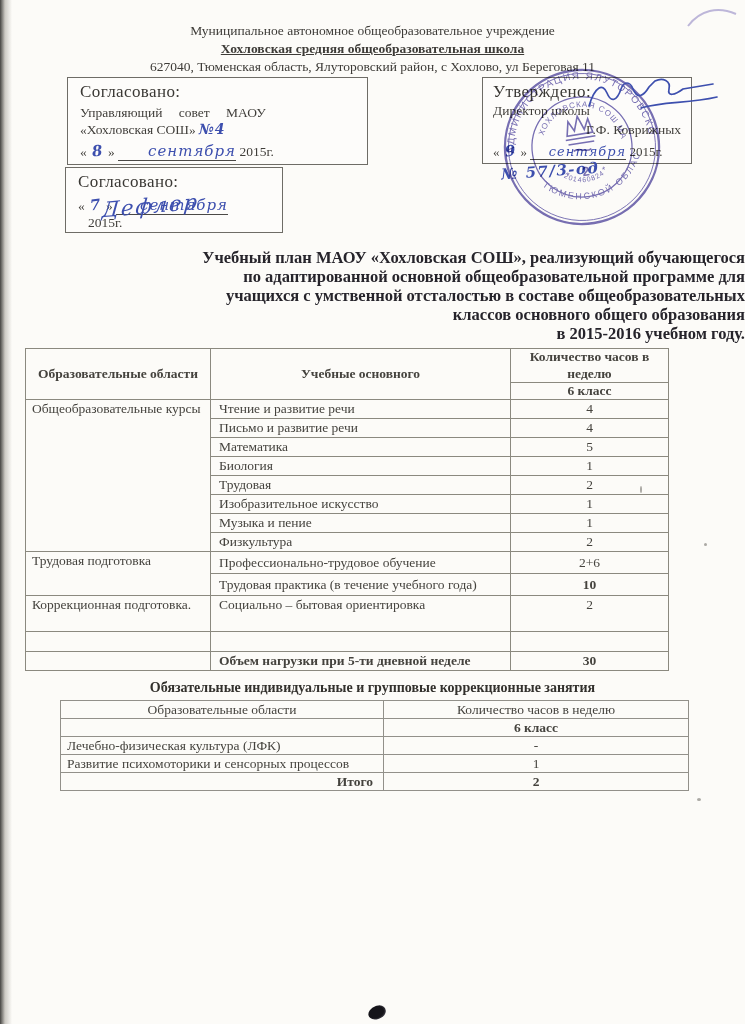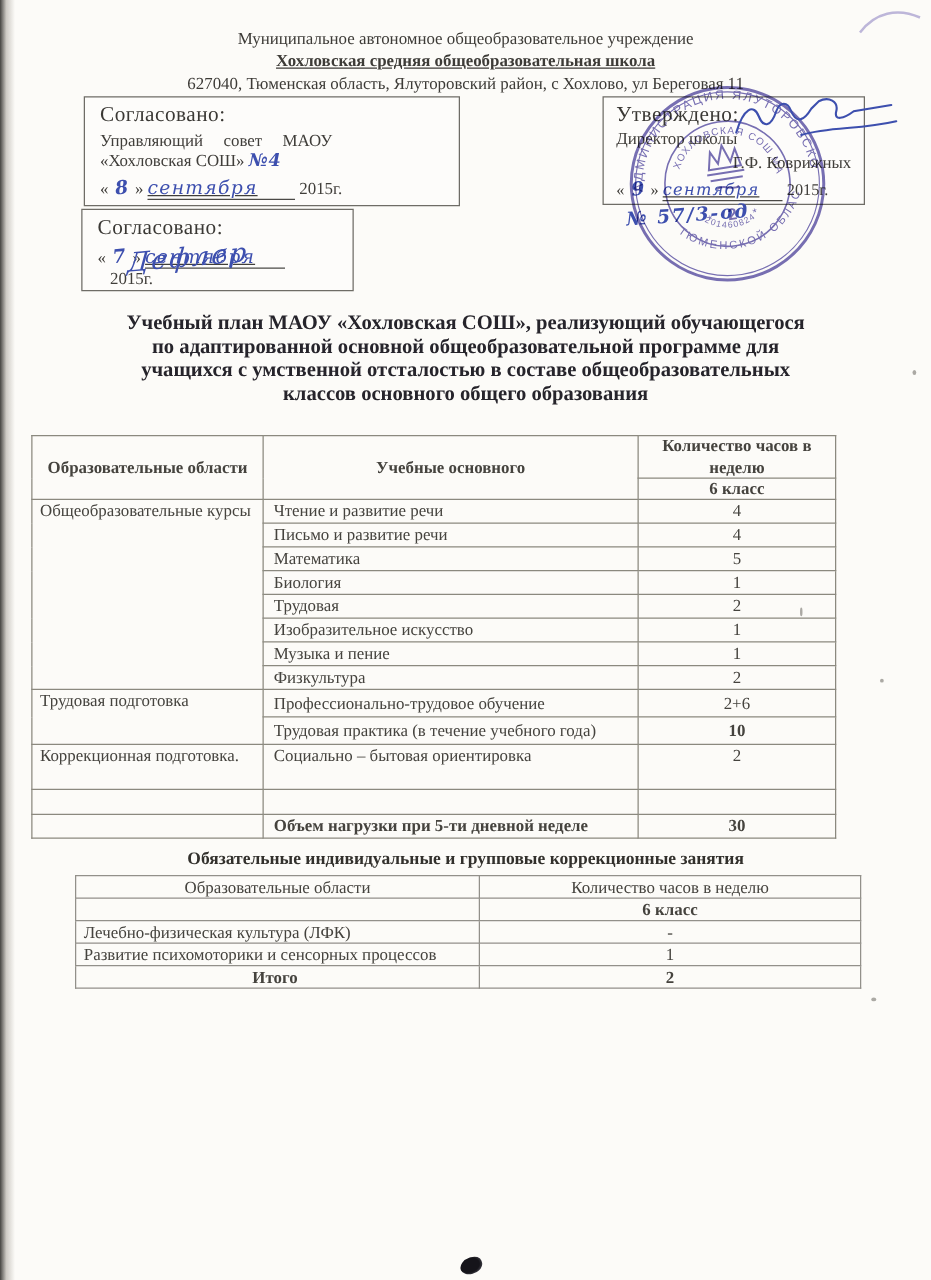--- a/index.html
+++ b/index.html
@@ -22,43 +22,43 @@
   .abox .btitle{font-size:17px; letter-spacing:.4px; margin-bottom:3px; color:#3a3834;}
   .box1{left:67px; top:77px; width:301px; height:88px;}
   .box1 .jline{word-spacing:13px;}
   .box2{left:65px; top:167px; width:218px; height:66px;}
   .boxU{left:482px; top:77px; width:210px; height:87px; padding:4px 10px;}
   .boxU .btitle{margin-bottom:1px;}
   .nameline{text-align:right; margin-top:3px;}
   
   .hand{font-family:"DejaVu Serif","Liberation Serif",serif; font-style:italic; color:var(--ink-blue,#3d4fae);}
   .hand-day{display:inline-block; font-size:15px; transform:rotate(-6deg); padding:0 2px; font-weight:bold;}
-  .hand-line{display:inline-block; border-bottom:1.3px solid #4b4946; text-align:left; line-height:1; padding-bottom:1px;text-decoration:underline;}
+  .hand-line{display:inline-block; border-bottom:1.3px solid #4b4946; text-align:right; line-height:1; padding-bottom:1px;}
   .hand-month{font-size:15px; letter-spacing:1px;}
   .hand-num{font-size:14px; font-weight:bold; letter-spacing:.5px;}
   .dline{margin-top:4px; font-size:13.5px;}
   .sig-deflers{position:absolute; left:102px; top:194px; font-size:21px; transform:rotate(-5deg) skewX(-10deg); letter-spacing:2px; z-index:6;}
   .order-line{display:inline-block; font-size:15px; transform:rotate(-4deg); letter-spacing:1.5px; margin:2px 0 0 8px; font-weight:bold;}
   .sigsvg{position:absolute; left:585px; top:76px; z-index:6;}
   
   .stamp{position:absolute; left:499px; top:64px; z-index:5; transform:rotate(-9deg); opacity:.82; mix-blend-mode:multiply;}
   .stamp circle{fill:none; stroke:var(--stamp-purple,#5a50a6);}
   .stamp text{fill:var(--stamp-purple,#5a50a6); font-family:"Liberation Sans",sans-serif;}
   .stamp .emb{stroke:var(--stamp-purple,#5a50a6); fill:none; stroke-width:1.6;}
   .corner-squiggle{position:absolute; left:686px; top:2px; opacity:.55; z-index:4;}
   
-  .doctitle{position:absolute; top:249px; left:0; right:0; text-align:center; font-weight:bold; font-size:16.5px; line-height:18.9px; color:#26242b;}
+  .doctitle{position:absolute; top:249px; left:0; right:0; text-align:right; font-weight:bold; font-size:16.5px; line-height:18.9px; color:#26242b;}
   
   table{border-collapse:collapse; table-layout:fixed;}
   .mt{position:absolute; left:25px; top:348px; width:643px; font-size:13.5px;}
   .mt td{border:1px solid #8b897f; padding:0 6px; height:18px; overflow:hidden; color:#45433e;}
   .st{position:absolute; left:60px; top:700px; width:628px; font-size:13.5px;}
   .st td{border:1px solid #92908a; padding:0 6px; height:17px; color:#45433e;}
   .c{text-align:center;}
-  .r{text-align:center; padding-right:10px !important;}
+  .r{text-align:right; padding-right:10px !important;}
   .b{font-weight:bold;}
   .top{vertical-align:top; padding-top:1px !important;}
   .hd{font-weight:bold; color:#393732;}
   .hours-h{height:33px !important; line-height:1.2;}
   .classrow td{height:15px !important;}
   .h22 td{height:21px;}
   .h35{height:34px !important;}
   .h20{height:19px !important;}
   .subj{padding-left:8px !important;}
   .sectitle{position:absolute; top:680px; left:0; right:0; text-align:center; font-weight:bold; font-size:14px; color:#32302c;}
@@ -148,20 +148,21 @@
 
   <svg class="corner-squiggle" width="54" height="30" viewBox="0 0 54 30">
     <path d="M2 24 C14 8, 32 4, 50 12" fill="none" stroke="#8a7fc0" stroke-width="2"></path>
   </svg>
 
   <div class="doctitle">
     <div>Учебный план МАОУ «Хохловская СОШ», реализующий обучающегося</div>
     <div>по адаптированной основной общеобразовательной программе для</div>
     <div>учащихся с умственной отсталостью в составе общеобразовательных</div>
     <div>классов основного общего образования</div>
+    <div>в 2015-2016 учебном году.</div>
   </div>
 
   <table class="mt">
     <colgroup>
         <col style="width:185px">
         <col style="width:300px">
         <col style="width:158px">
       </colgroup>
     <tbody>
         <tr>

